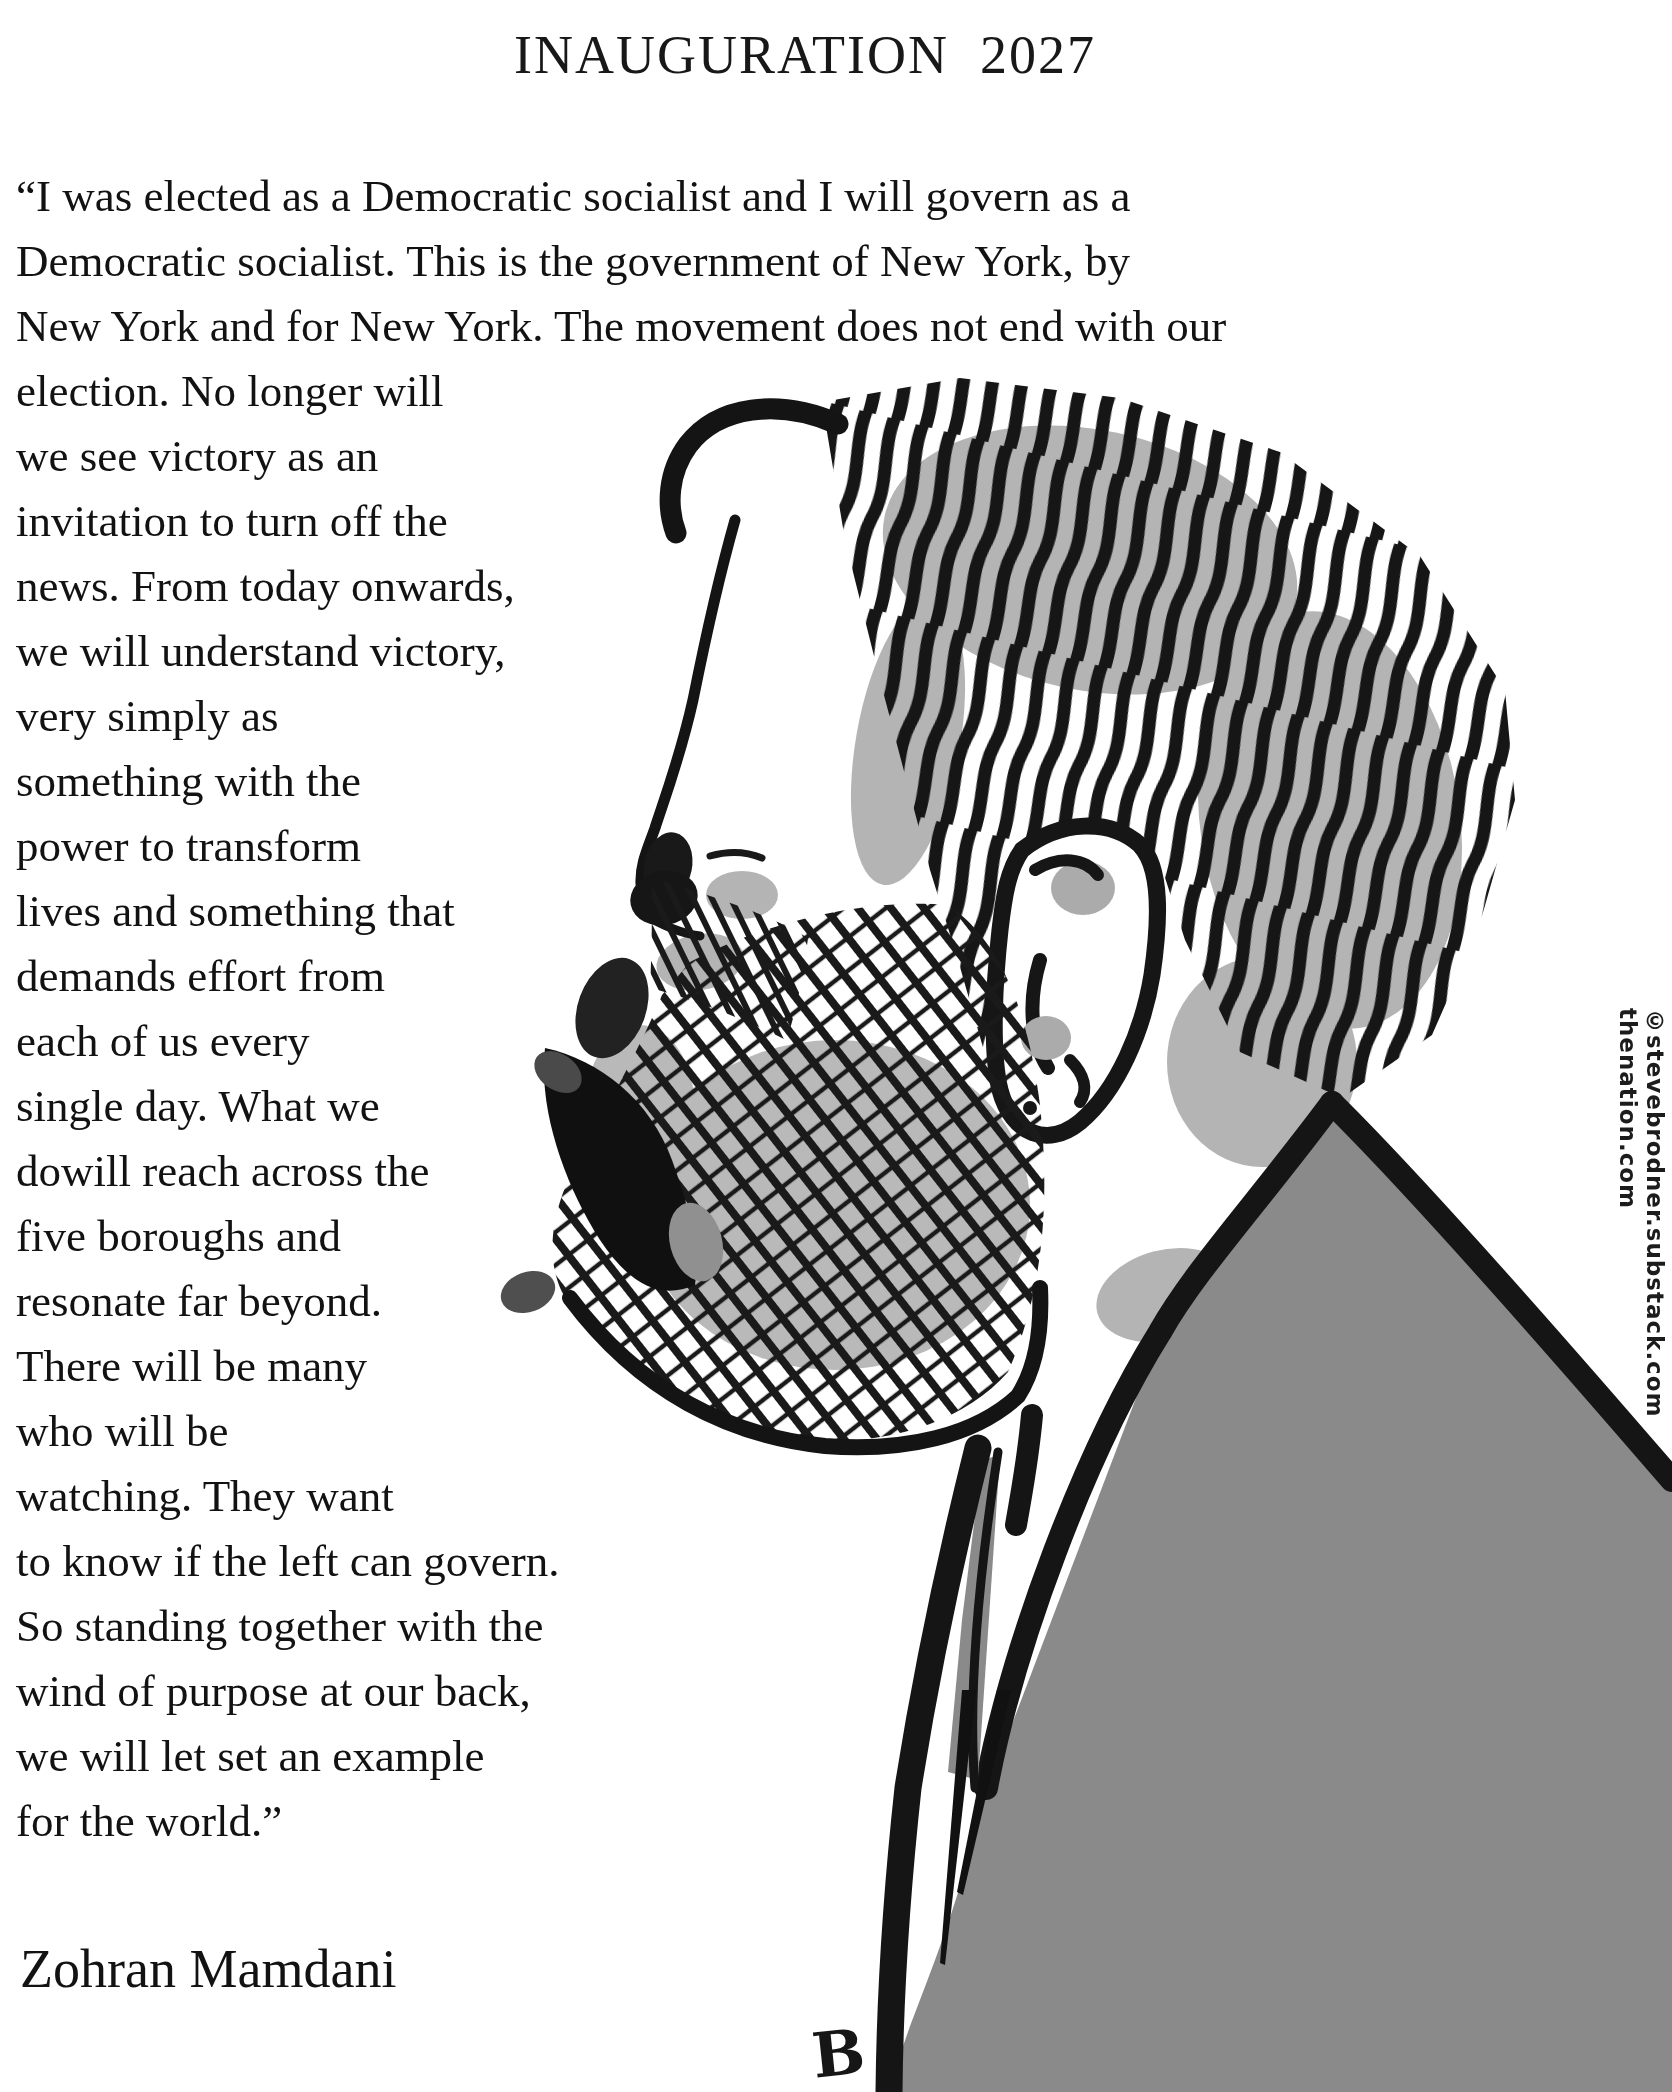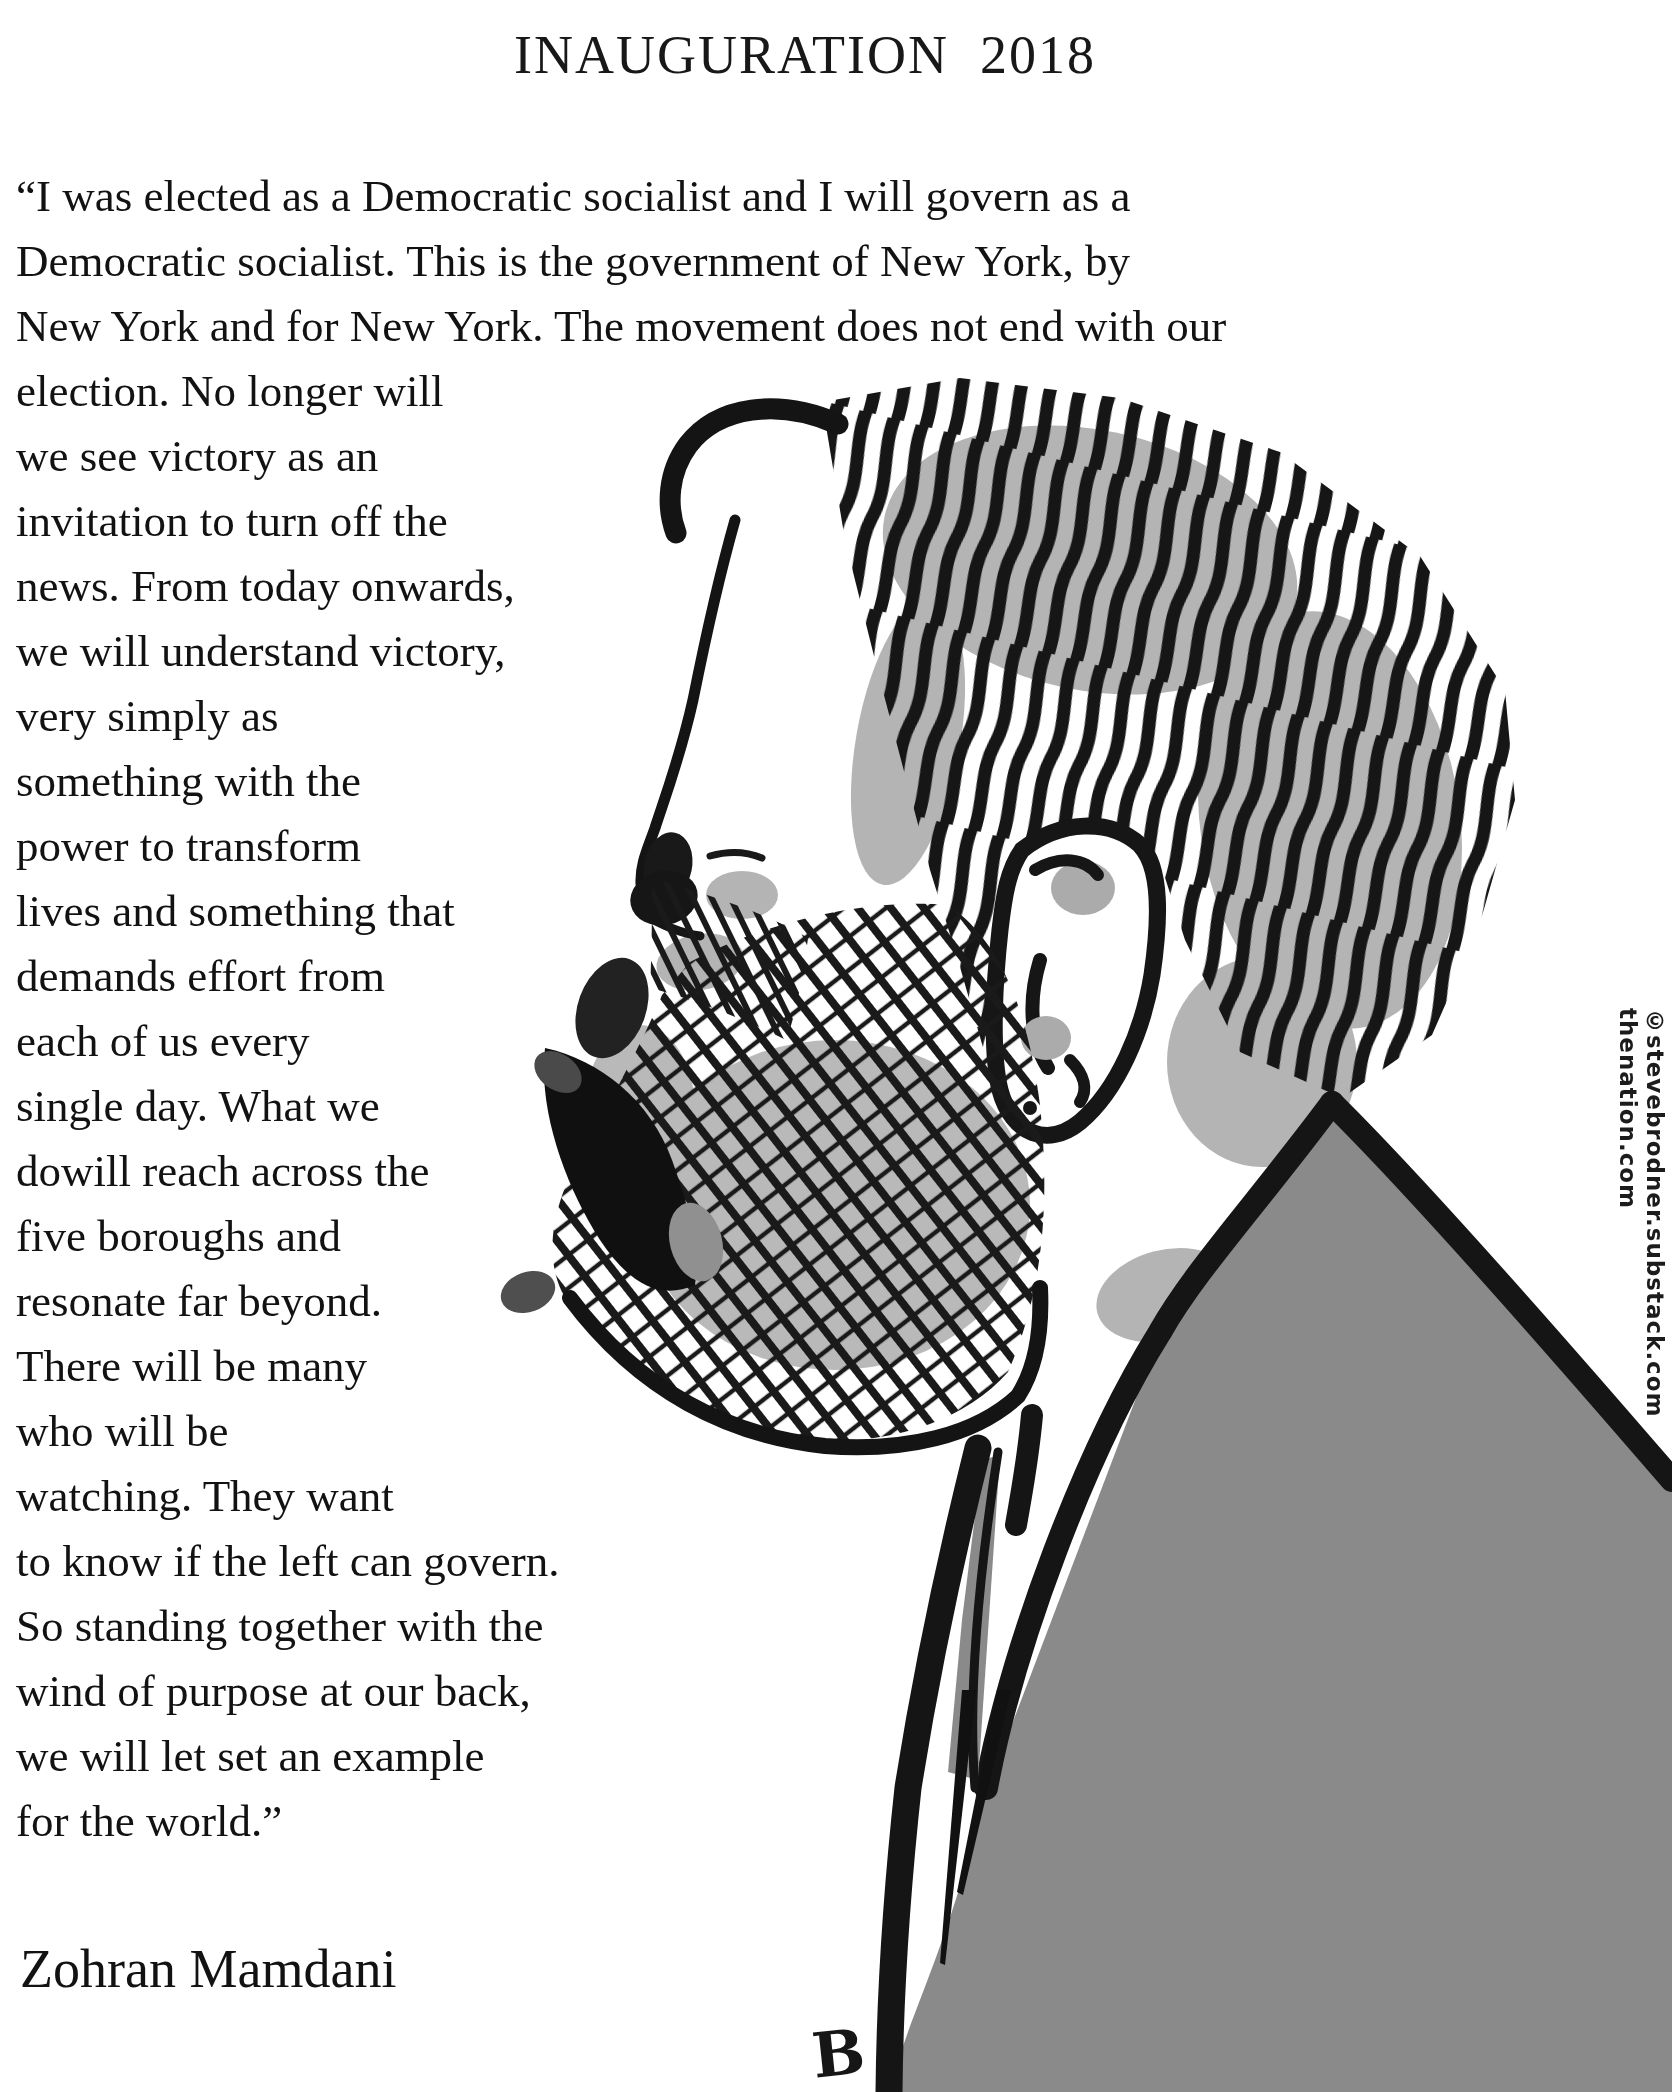--- a/index.html
+++ b/index.html
@@ -127,21 +127,21 @@
       <polygon points="982,1460 1000,1455 978,1780 948,1772 962,1620" fill="#8a8a8a"></polygon>
       <path d="M 978,1448 C 950,1560 925,1680 908,1788 C 898,1880 890,1990 889,2092" fill="none" stroke="#151515" stroke-width="27" stroke-linecap="round"></path>
       <path d="M 998,1452 C 978,1580 968,1700 975,1788" fill="none" stroke="#151515" stroke-width="9" stroke-linecap="round"></path>
       <polygon points="962,1690 976,1690 945,1965 940,1963" fill="#111111"></polygon>
       <polygon points="997,1690 1011,1690 963,1895 957,1892" fill="#111111"></polygon>
     </g>
 
     <text x="812" y="2076" font-family="'DejaVu Serif', serif" font-size="62" font-weight="bold" fill="#161616" transform="rotate(-6 830 2050)">B</text>
   </svg>
 
-  <div class="title">INAUGURATION  2018</div>
+  <div class="title">INAUGURATION  2027</div>
 
   <div class="quote">“I was elected as a Democratic socialist and I will govern as a
 Democratic socialist. This is the government of New York, by
 New York and for New York. The movement does not end with our
 election. No longer will
 we see victory as an
 invitation to turn off the
 news. From today onwards,
 we will understand victory,
 very simply as

